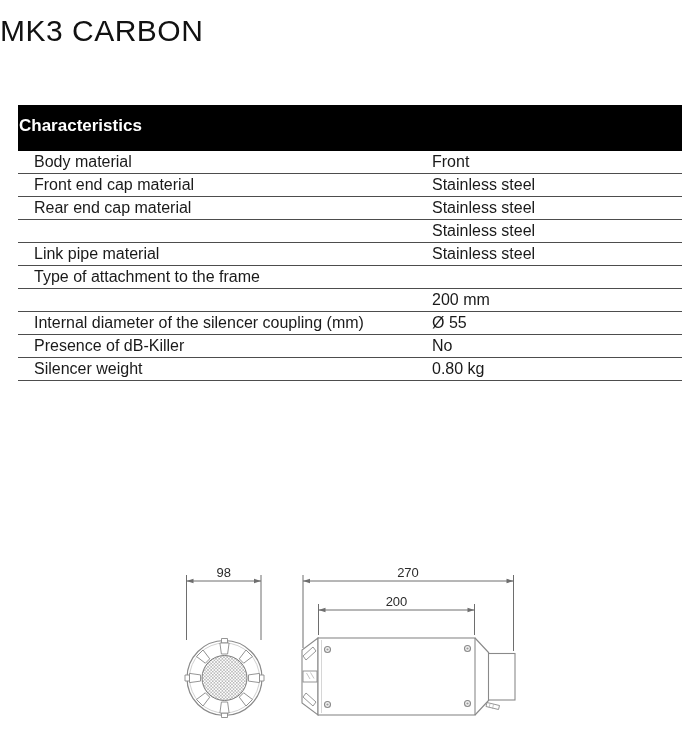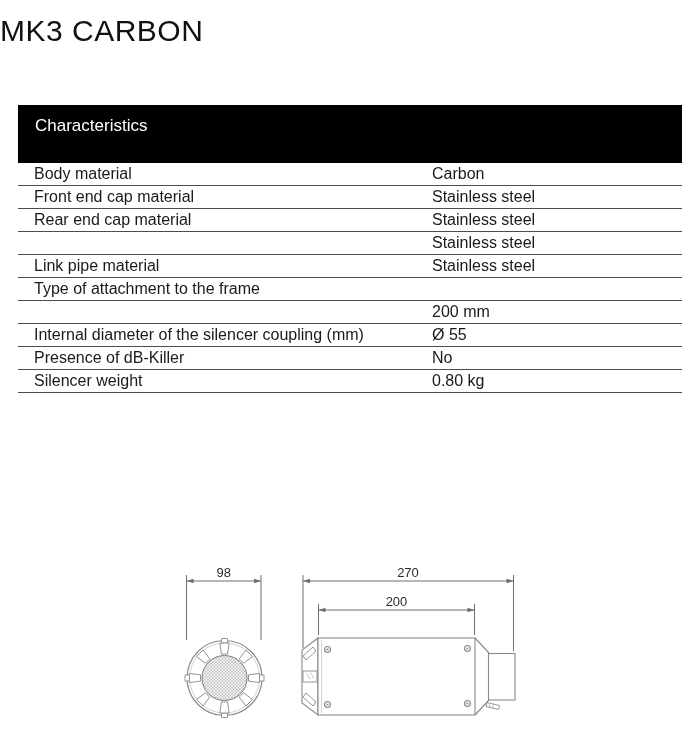--- a/index.html
+++ b/index.html
@@ -21,27 +21,27 @@
     color: #111111;
     letter-spacing: 0.5px;
   }
   .spec-table {
     position: absolute;
     left: 18px;
     top: 105px;
     width: 664px;
   }
   .table-header {
-    height: 58px;
+    height: 46px;
     background: #000000;
     color: #ffffff;
     font-size: 17px;
-    font-weight: 400;
+    font-weight: 700;
     line-height: 42px;
-    padding-left: 17px;
+    padding-left: 1px;
     box-sizing: border-box;
   }
   .spec-row {
     position: relative;
     height: 23px;
     border-bottom: 1.5px solid #4d4d4d;
     box-sizing: border-box;
     font-size: 16px;
     color: #1a1a1a;
   }
@@ -77,21 +77,21 @@
 
 <div class="sheet">
 
   <div class="page-title">MK3 CARBON</div>
 
   <div class="spec-table">
     <div class="table-header">Characteristics</div>
     <div>
     <div class="spec-row">
       <span class="row-label">Body material</span>
-      <span class="row-value">Carbon</span>
+      <span class="row-value">Front</span>
     </div>
 
     <div class="spec-row">
       <span class="row-label">Front end cap material</span>
       <span class="row-value">Stainless steel</span>
     </div>
 
     <div class="spec-row">
       <span class="row-label">Rear end cap material</span>
       <span class="row-value">Stainless steel</span>

